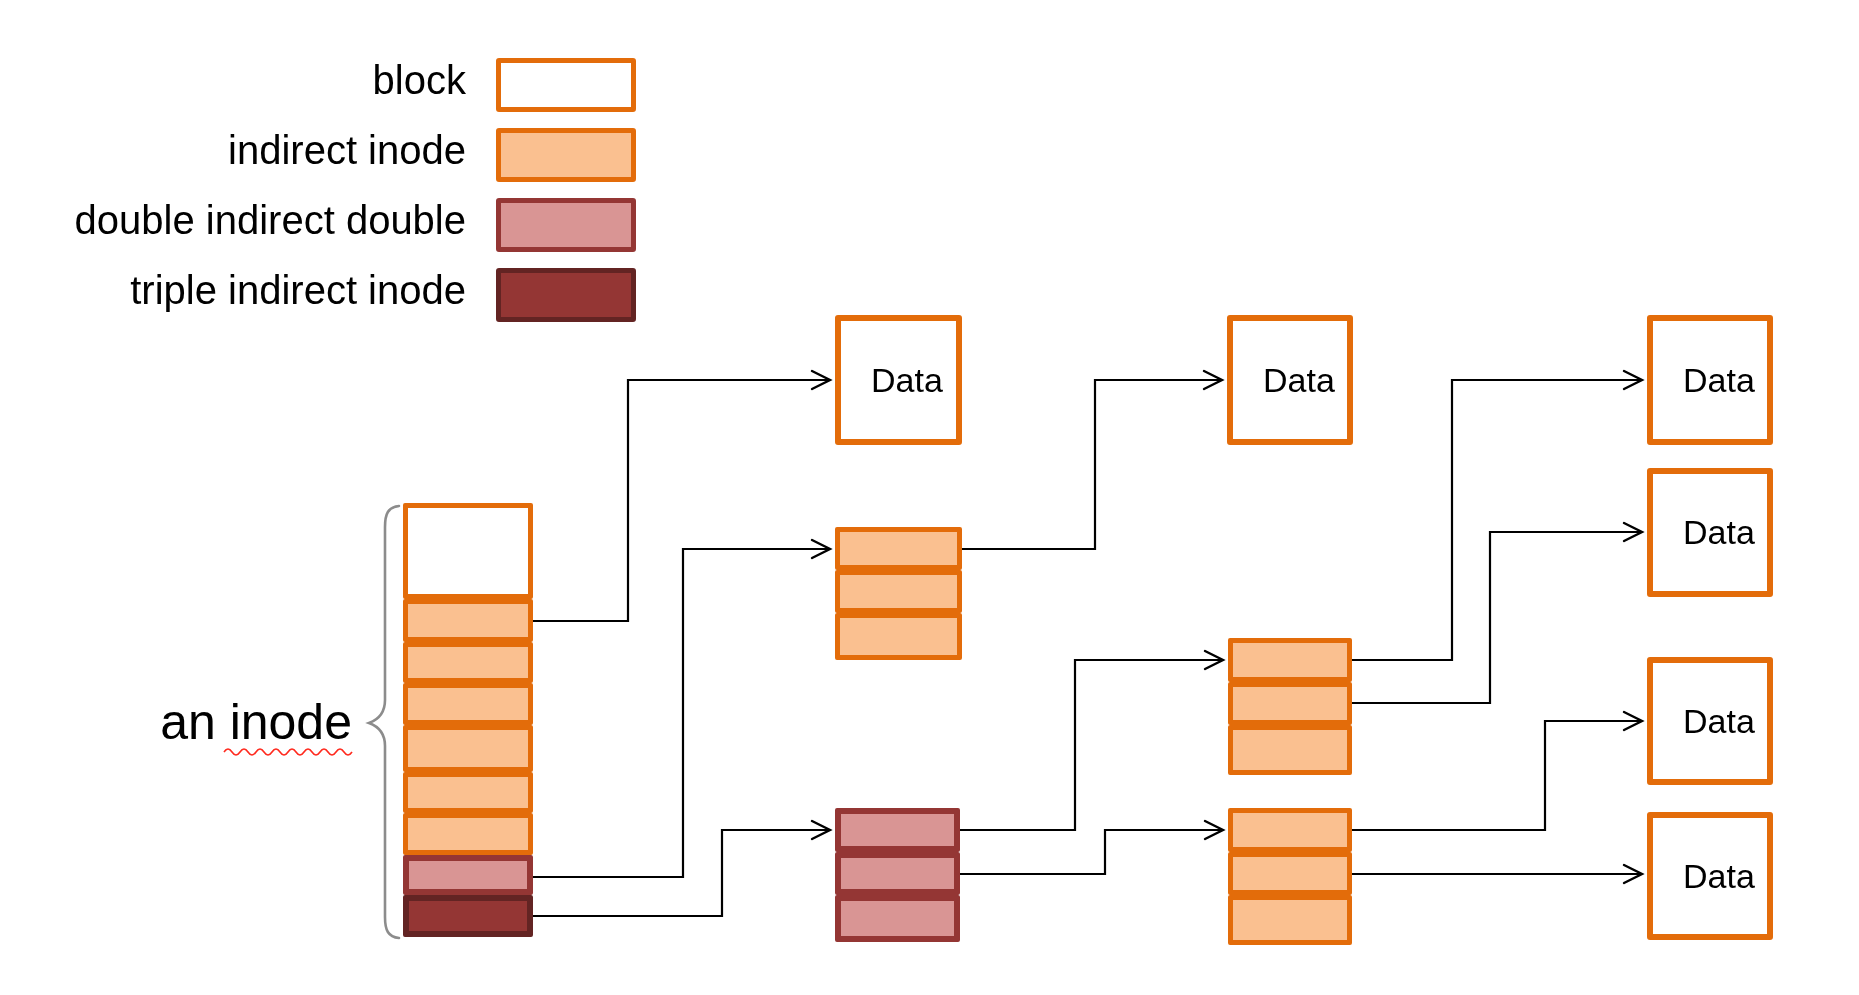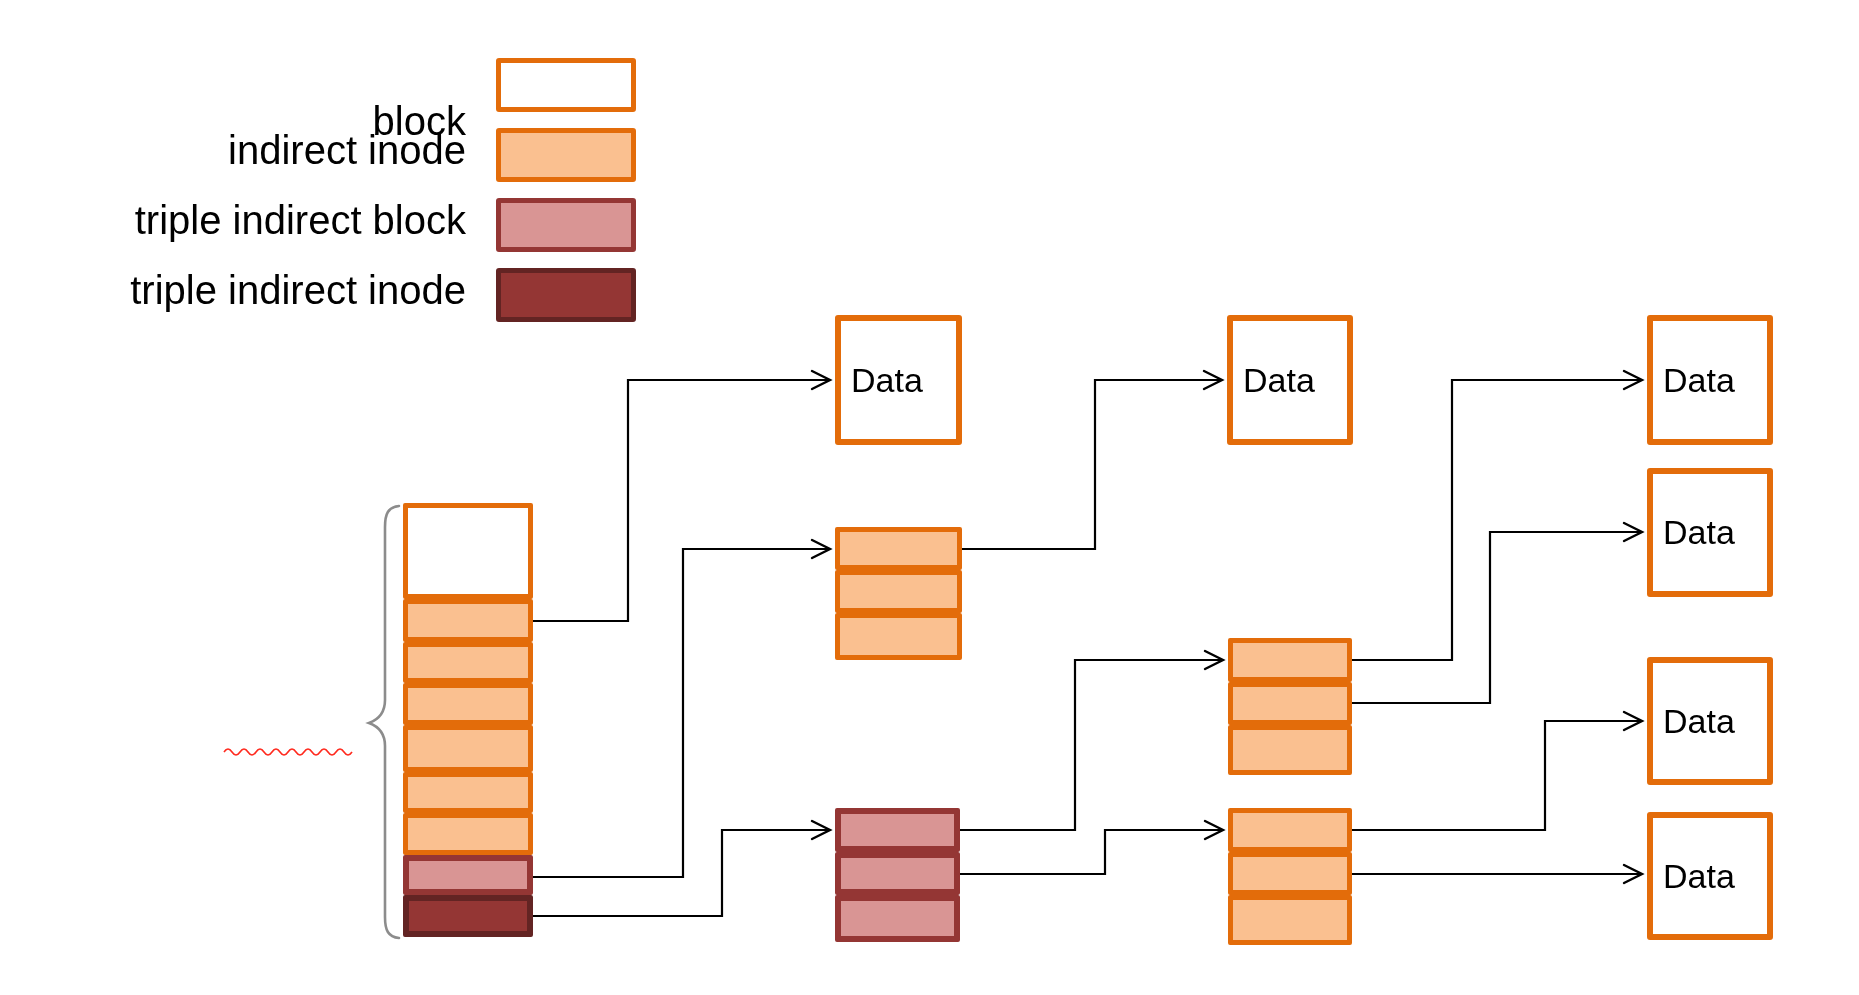--- a/index.html
+++ b/index.html
@@ -41,21 +41,21 @@
   
   .cell{border-radius:2px;z-index:2;}
   .cell-white{border:5px solid var(--orange-border);background:#ffffff;}
   .cell-orange{border:5px solid var(--orange-border);background:var(--orange-fill);}
   .cell-pink{border:6px solid var(--pink-border);background:var(--pink-fill);}
   .cell-dark{border:6px solid var(--dark-red-border);background:var(--dark-red-fill);}
 
   .data-box{
     border:6px solid var(--orange-border);background:#ffffff;border-radius:3px;
     display:flex;align-items:center;z-index:2;
-    font-size:34px;padding-left:10px;
+    font-size:34px;padding-left:30px;
   }
 
   .inode-label{
     position:absolute;left:60px;top:693px;width:292px;text-align:right;
     font-size:50px;line-height:58px;white-space:nowrap;z-index:2;
   }
 </style>
 </head>
 <body>
 
@@ -112,30 +112,31 @@
       <path class="connector" d="M1352 874 H1642"></path>
       <path class="arrowhead" d="M1624 865 L1642 874 L1624 883"></path>
     </g>
 
     <path class="brace" d="M399 506 C388 507 385 514 385 527 L385 700 C385 712 380 719 369 723 C380 727 385 734 385 746 L385 917 C385 930 388 937 399 938"></path>
 
     <path class="squiggle" d="M224 752 q4 -6 8 0 q4 6 8 0 q4 -6 8 0 q4 6 8 0 q4 -6 8 0 q4 6 8 0 q4 -6 8 0 q4 6 8 0 q4 -6 8 0 q4 6 8 0 q4 -6 8 0 q4 6 8 0 q4 -6 8 0 q4 6 8 0 q4 -6 8 0 q4 6 8 0"></path>
   </svg>
 
   <div>
-    <div class="legend-label" style="top:53px;margin-top:41px;">block</div>
+    <div class="legend-label" style="top:53px;">block</div>
     <div class="legend-label" style="top:123px;">indirect inode</div>
-    <div class="legend-label" style="top:193px;">triple indirect block</div>
+    <div class="legend-label" style="top:193px;">double indirect double</div>
     <div class="legend-label" style="top:263px;">triple indirect inode</div>
     <div class="legend-swatch sw-block" style="top:58px;"></div>
     <div class="legend-swatch sw-indirect" style="top:128px;"></div>
     <div class="legend-swatch sw-double" style="top:198px;"></div>
     <div class="legend-swatch sw-triple" style="top:268px;"></div>
   </div>
 
+  <div class="inode-label">an inode</div>
 
   <div>
     <div class="abs cell cell-white" style="left:403px;top:503px;width:130px;height:96px;"></div>
     <div class="abs cell cell-orange" style="left:403px;top:599px;width:130px;height:43px;"></div>
     <div class="abs cell cell-orange" style="left:403px;top:642px;width:130px;height:41px;"></div>
     <div class="abs cell cell-orange" style="left:403px;top:683px;width:130px;height:42px;"></div>
     <div class="abs cell cell-orange" style="left:403px;top:725px;width:130px;height:47px;"></div>
     <div class="abs cell cell-orange" style="left:403px;top:772px;width:130px;height:41px;"></div>
     <div class="abs cell cell-orange" style="left:403px;top:813px;width:130px;height:42px;"></div>
     <div class="abs cell cell-pink" style="left:403px;top:855px;width:130px;height:40px;"></div>

